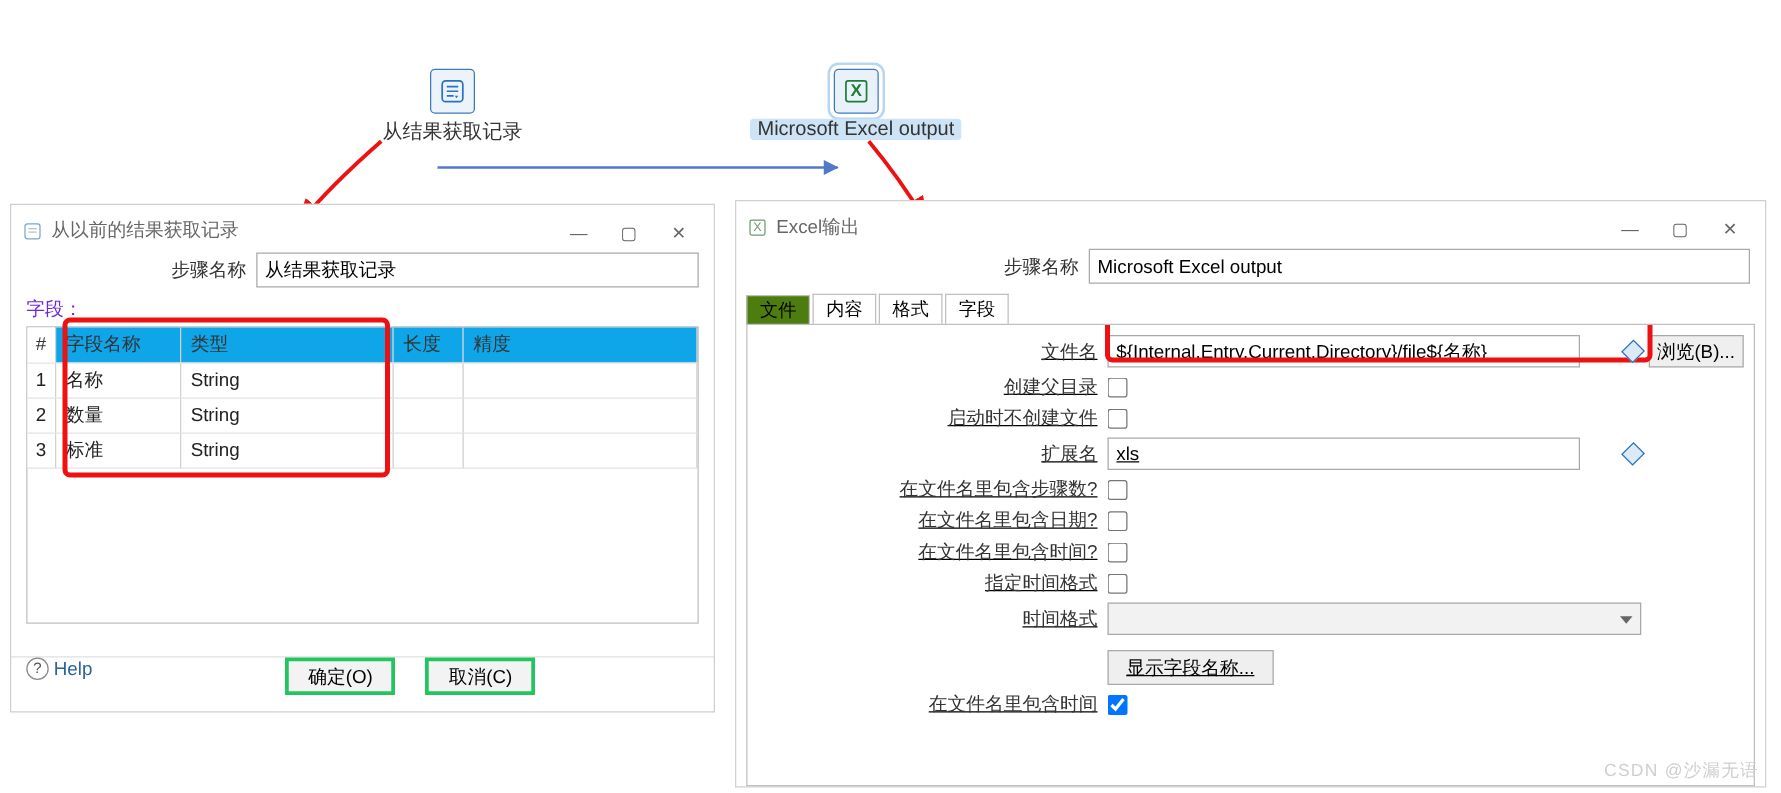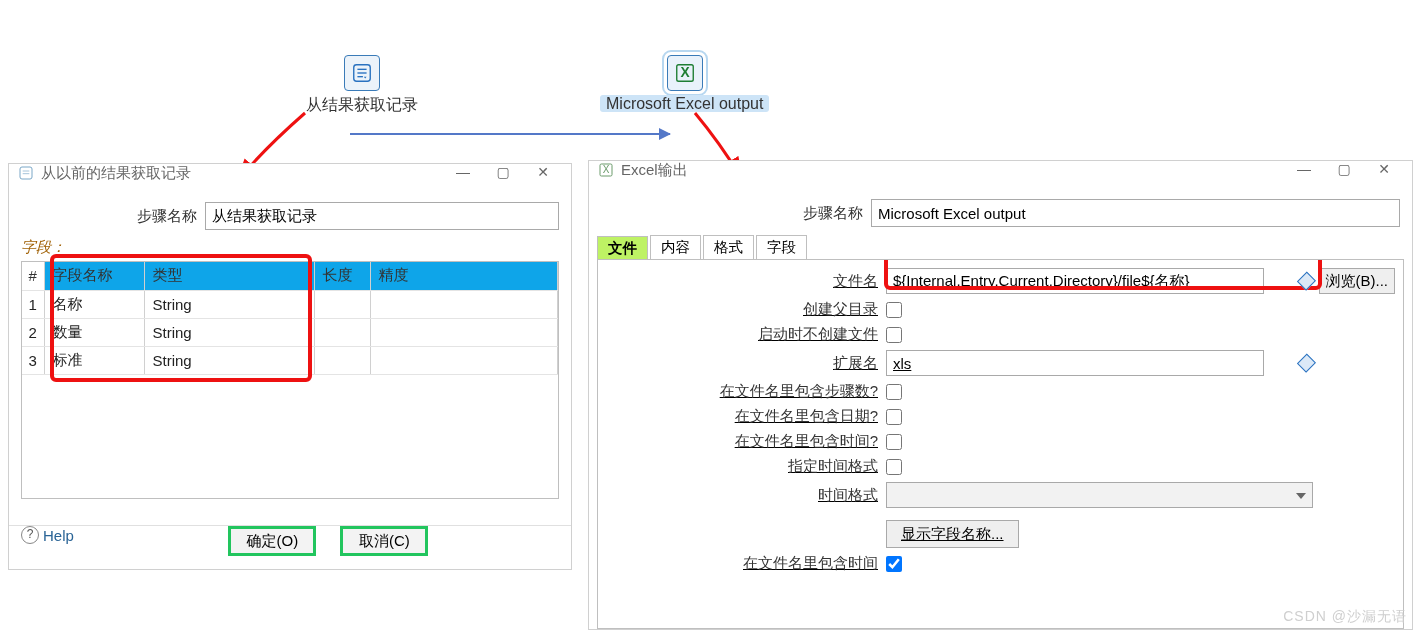--- a/index.html
+++ b/index.html
@@ -15,52 +15,52 @@
 
 
 .hop-arrow { position: absolute; top: 78px; left: 350px; width: 320px; height: 2px; background: #5478c8; }
 .hop-arrow:after { content: ""; position: absolute; right: -1px; top: -5px; border-left: 12px solid #5478c8; border-top: 6px solid transparent; border-bottom: 6px solid transparent; }
 
 
 .red-arrow { position: absolute; pointer-events: none; }
 
 
 .dialog { position: absolute; border: 1px solid #d0d0d0; background: #fff; }
-.dlg-title { height: 30px; display: flex; align-items: flex-start; padding: 0 8px; color: #666; font-size: 15px; }
+.dlg-title { height: 30px; display: flex; align-items: flex-end; padding: 0 8px; color: #666; font-size: 15px; }
 .dlg-title .t-icon { width: 18px; height: 18px; margin-right: 6px; display:inline-flex; align-items:center; justify-content:center;}
 .dlg-title .spacer { flex: 1; }
 .win-btn { width: 40px; text-align: center; color: #666; font-size: 14px; }
 
 
 #dlg-left { top: 163px; left: 8px; width: 564px; height: 407px; }
 .form-row { display: flex; align-items: center; margin: 8px 12px; }
 .form-row label { text-align: right; padding-right: 8px; color: #333; }
 .form-row input[type=text] { flex: 1; height: 28px; border: 1px solid #a9a9a9; padding: 0 6px; font-size: 15px; }
-.fields-label { margin: 4px 12px; color: #a16207; font-style: italic; }
+.fields-label { margin: 4px 12px; color: #6d28d9; }
 
 .grid { margin: 2px 12px; border: 1px solid #bfbfbf; height: 238px; position: relative; background: #fff; }
 .grid table { border-collapse: collapse; width: 100%; }
 .grid th, .grid td { border-right: 1px solid #d0d0d0; border-bottom: 1px solid #e4e4e4; text-align: left; padding: 3px 8px; height: 28px; font-weight: normal; color:#222; }
 .grid th { background: #0ea5e9; color:#333; }
 .grid td.rownum, .grid th.rownum { width: 22px; text-align: center; padding:3px 2px; background:#fff; }
 
 .red-box { position: absolute; border: 4px solid #e11; border-radius: 6px; pointer-events: none; }
 #red1 { top: -8px; left: 28px; width: 262px; height: 128px; }
 
 .dlg-footer { position: absolute; bottom: 0; left: 0; right: 0; height: 44px; display: flex; align-items: flex-start; padding: 0 12px; border-top: 1px solid #e0e0e0; }
 .help-link { color: #2a6496; display:flex; align-items:center; gap:4px; }
 .help-link:before { content:"?"; display:inline-block; width:16px; height:16px; border:1px solid #888; border-radius:50%; text-align:center; line-height:14px; font-size:12px; color:#555;}
 .btn { min-width: 88px; height: 30px; border: 3px solid #22c55e; background: #f3f3f3; margin-left: 24px; cursor: pointer; padding: 0 14px; }
 .dlg-footer .spacer { flex: 1; }
 
 
 #dlg-right { top: 160px; left: 588px; width: 825px; height: 470px; }
 .tabs { display:flex; margin: 4px 8px 0 8px; }
 .tab { border:1px solid #bfbfbf; border-bottom:none; padding:2px 10px; margin-right:2px; background:#fff; cursor:pointer; font-size:14.5px; }
-.tab.active { position:relative; top:1px; background:#bef264;font-weight:bold; }
+.tab.active { position:relative; top:1px; background:#4d7c0f; }
 .tab-panel { border:1px solid #bfbfbf; margin:0 8px 8px 8px; padding:8px 8px; height: 370px; position:relative; overflow:hidden;text-decoration:underline; }
 
 .form-grid { display:grid; grid-template-columns: 280px 1fr auto; align-items:center; row-gap:6px; }
 .form-grid label { text-align:right; padding-right:8px; color:#333; }
 .form-grid .val { display:flex; align-items:center;gap:32px; }
 .form-grid input[type=text] { width: 100%; height:26px; border:1px solid #a9a9a9; padding:0 6px; font-size:15px; }
 .chk { width:16px; height:16px; }
 .diamond { width:14px; height:14px; transform:rotate(45deg); border:1px solid #2a72c0; background:#dce9f7; margin-left:4px; display:inline-block; }
 .browse-btn { height:26px; border:1px solid #a9a9a9; background:#efefef; padding:0 6px; margin-left:6px; cursor:pointer; white-space:nowrap; }
 .dropdown { width:100%; height:26px; border:1px solid #a9a9a9; background:#f2f2f2; position:relative; }

